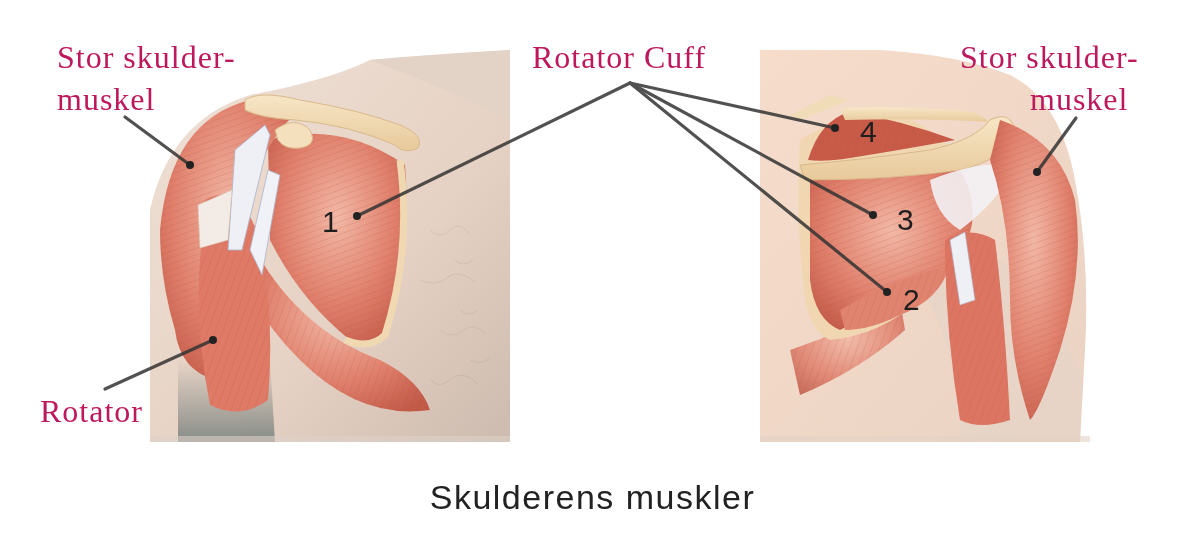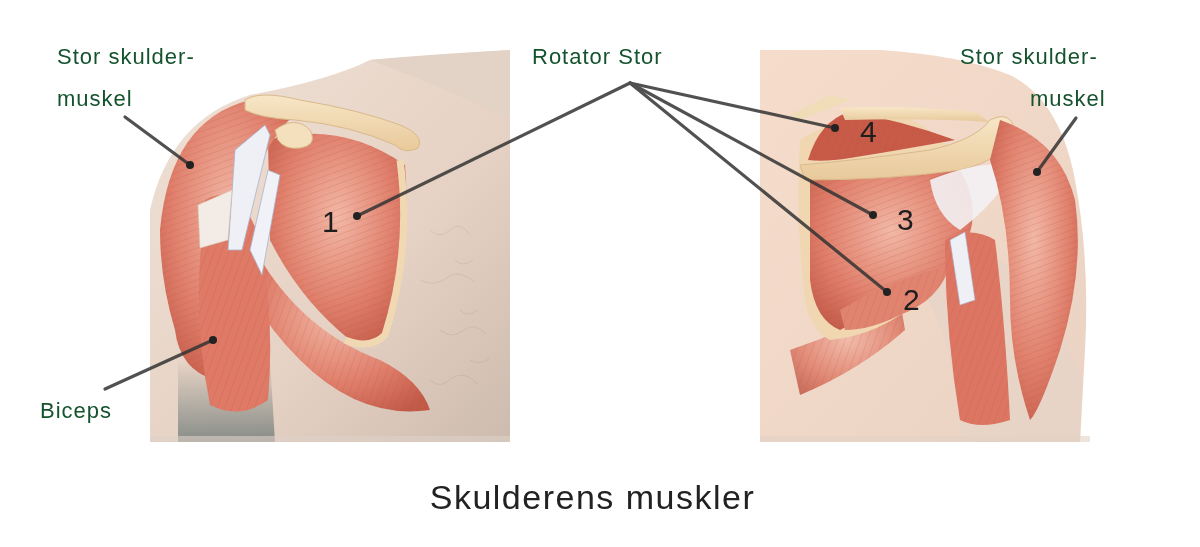--- a/index.html
+++ b/index.html
@@ -1,18 +1,18 @@
 <!DOCTYPE html>
 <html><head>
   <meta charset="utf-8">
   <style>
     html, body { margin: 0; padding: 0; background: #ffffff; }
     body { width: 1200px; height: 547px; position: relative; overflow: hidden;
            font-family: "Liberation Sans", "DejaVu Sans", sans-serif; color: #1a1a1a; }
-    .label { position: absolute; font-size: 22px; line-height: 38px; letter-spacing: 1px; color: #14532d; white-space: nowrap; }
+    .label { position: absolute; font-size: 32px; line-height: 38px; letter-spacing: 1px; color: #be185d; white-space: nowrap; font-family: Liberation Serif, serif; }
     .num { position: absolute; font-size: 30px; color: #1e1e1e; line-height: 30px; }
     .caption { position: absolute; left: 0; right: 15px; top: 478px; text-align: center; font-size: 34px; letter-spacing: 1.5px; color: #222; }
     svg.art { position: absolute; left: 0; top: 0; }
   </style>
 </head>
 <body>
 
 <svg class="art" width="1200" height="547" viewBox="0 0 1200 547" xmlns="http://www.w3.org/2000/svg">
   <defs>
     <linearGradient id="skinL" x1="0" y1="0" x2="1" y2="1">
@@ -133,23 +133,23 @@
     <circle cx="357" cy="216" r="4"></circle>
     <circle cx="835" cy="128" r="4"></circle>
     <circle cx="873" cy="215" r="4"></circle>
     <circle cx="887" cy="292" r="4"></circle>
     <circle cx="1037" cy="172" r="4"></circle>
   </g>
 </svg>
 
 <div class="label" style="left:57px; top:38px;">Stor skulder-</div>
 <div class="label" style="left:57px; top:80px;">muskel</div>
-<div class="label" style="left:532px; top:38px;">Rotator Stor</div>
+<div class="label" style="left:532px; top:38px;">Rotator Cuff</div>
 <div class="label" style="left:960px; top:38px;">Stor skulder-</div>
 <div class="label" style="left:1030px; top:80px;">muskel</div>
-<div class="label" style="left:40px; top:392px;">Biceps</div>
+<div class="label" style="left:40px; top:392px;">Rotator</div>
 
 <div class="num" style="left:322px; top:207px;">1</div>
 <div class="num" style="left:860px; top:117px;">4</div>
 <div class="num" style="left:897px; top:205px;">3</div>
 <div class="num" style="left:903px; top:285px;">2</div>
 
 <div class="caption">Skulderens muskler</div>
 
 </body></html>

